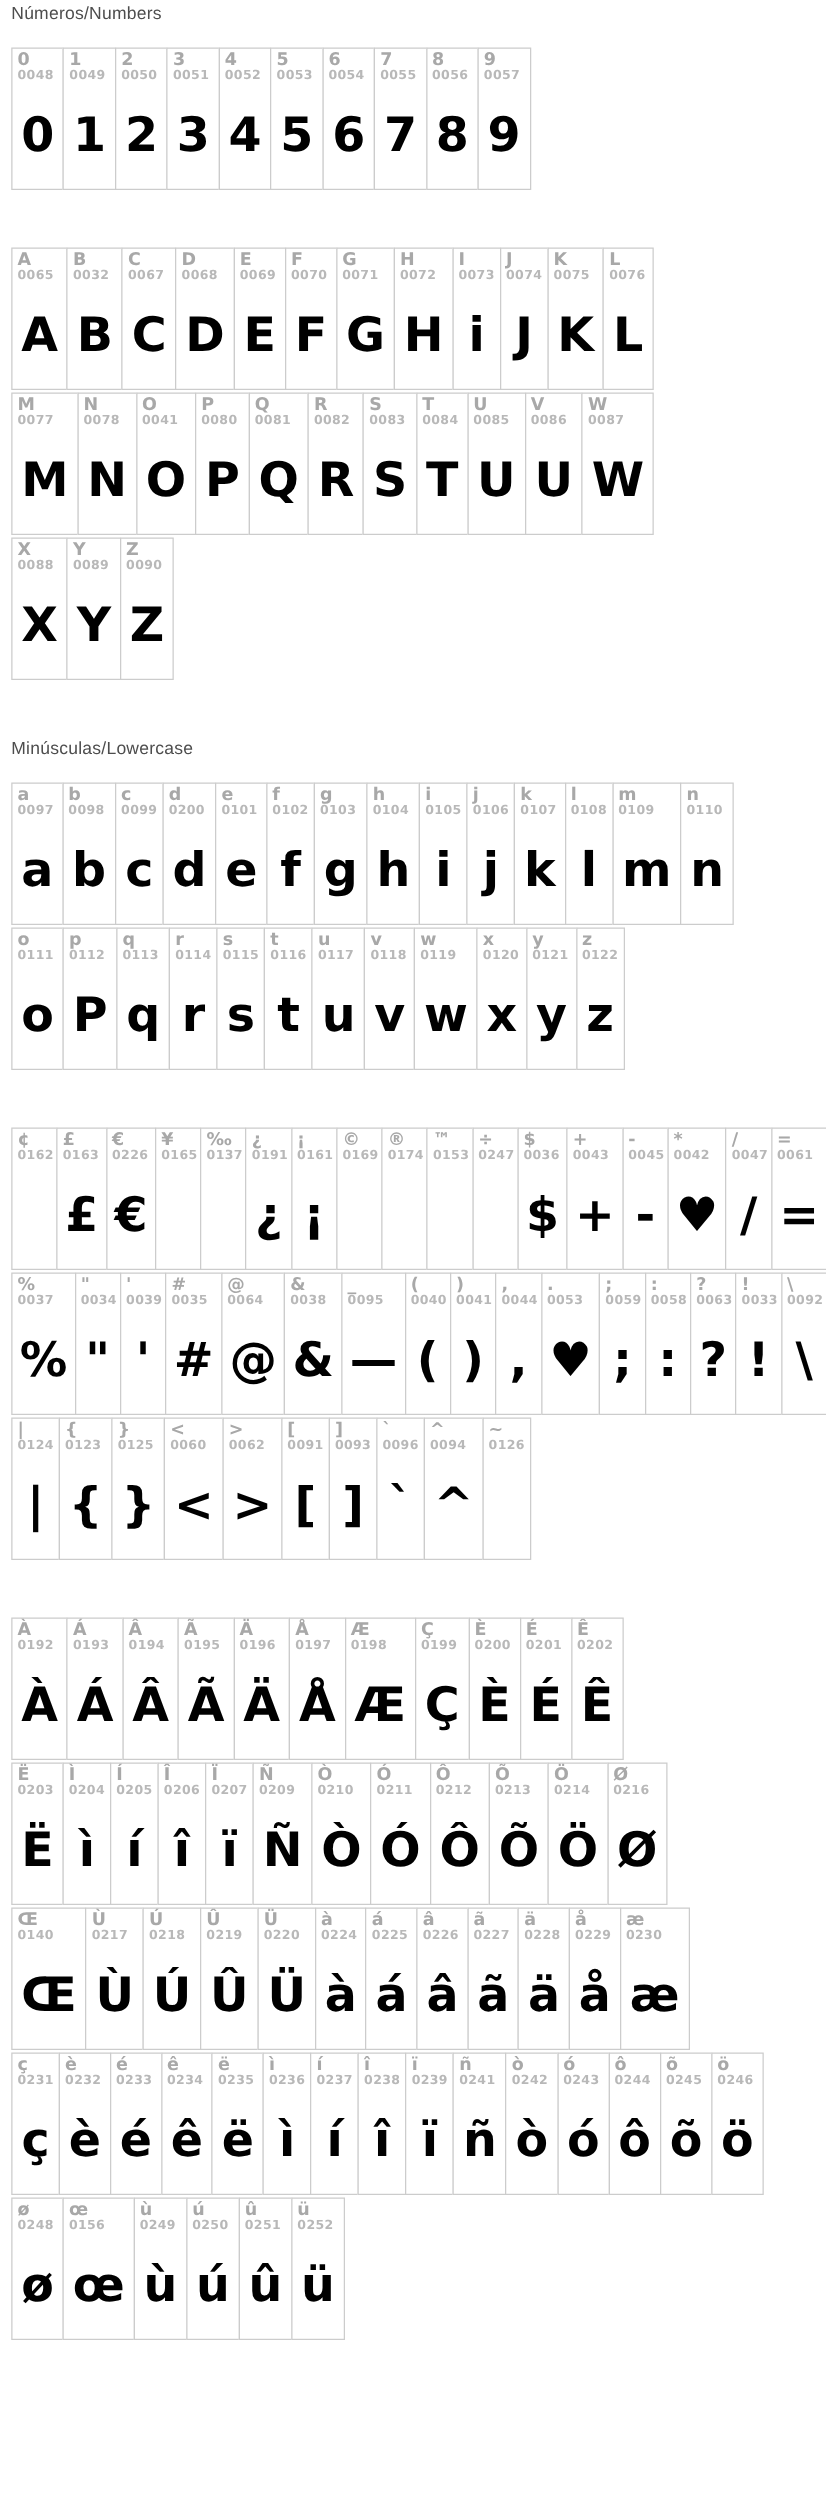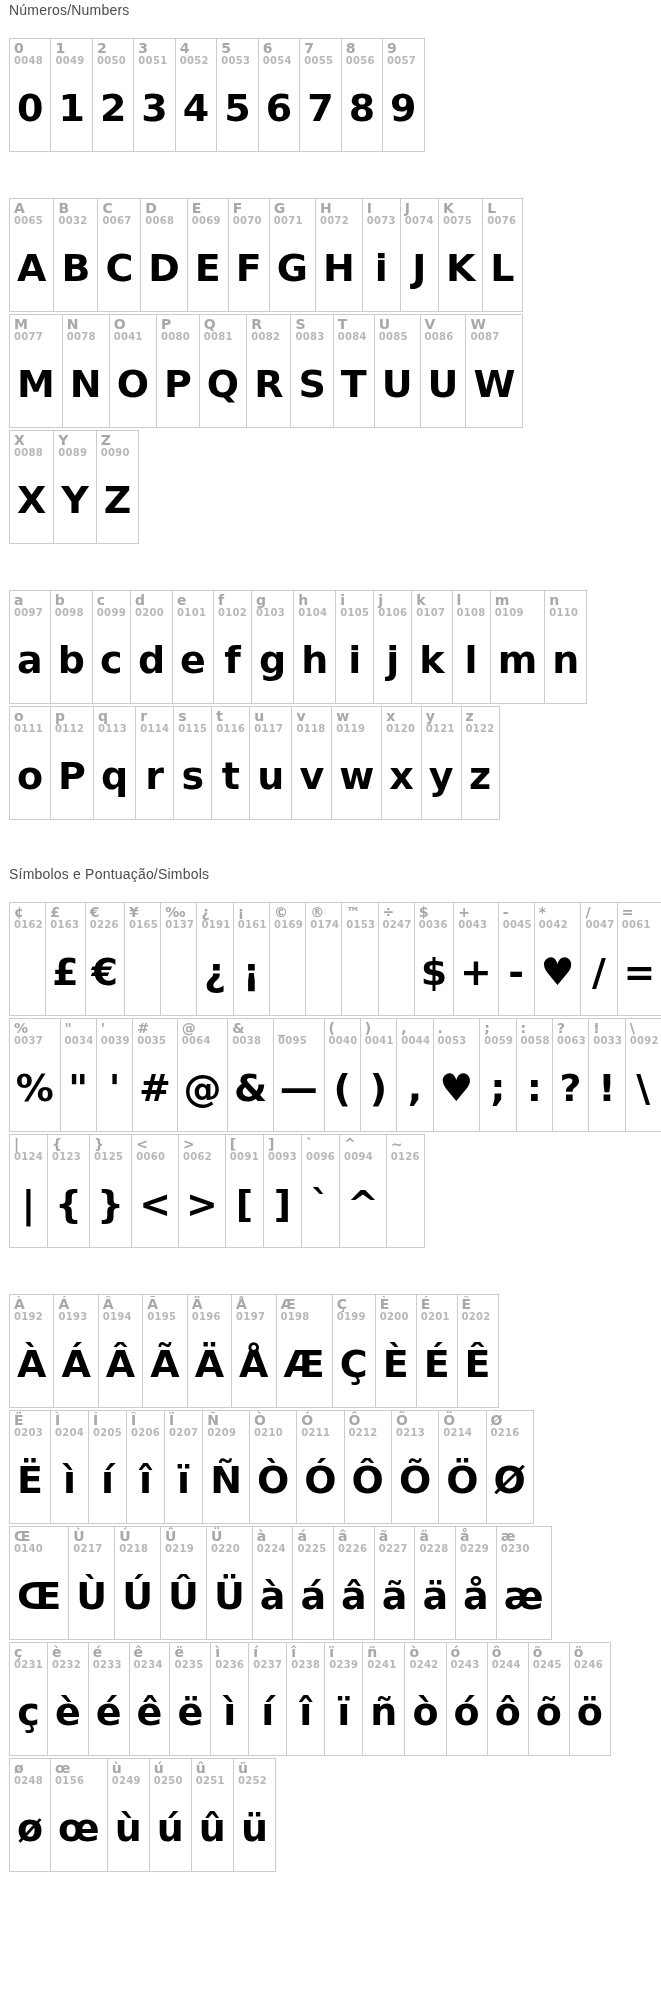--- a/index.html
+++ b/index.html
@@ -327,20 +327,21 @@
           <div class="glyph-cell">
             <div class="cell-labels">
               <span class="cell-char">Z</span>
               <span class="cell-code">0090</span>
             </div>
             <div class="cell-glyph">Z</div>
           </div>
         </div>
       </div>
       <div class="section">
+        <h2 class="section-title">Minúsculas/Lowercase</h2>
         <div class="glyph-row">
           <div class="glyph-cell">
             <div class="cell-labels">
               <span class="cell-char">a</span>
               <span class="cell-code">0097</span>
             </div>
             <div class="cell-glyph">a</div>
           </div>
           <div class="glyph-cell">
             <div class="cell-labels">
@@ -515,21 +516,20 @@
           <div class="glyph-cell">
             <div class="cell-labels">
               <span class="cell-char">z</span>
               <span class="cell-code">0122</span>
             </div>
             <div class="cell-glyph">z</div>
           </div>
         </div>
       </div>
       <div class="section">
-        <h2 class="section-title">Símbolos e Pontuação/Simbols</h2>
         <div class="glyph-row">
           <div class="glyph-cell">
             <div class="cell-labels">
               <span class="cell-char">¢</span>
               <span class="cell-code">0162</span>
             </div>
             <div class="cell-glyph"></div>
           </div>
           <div class="glyph-cell">
             <div class="cell-labels">

